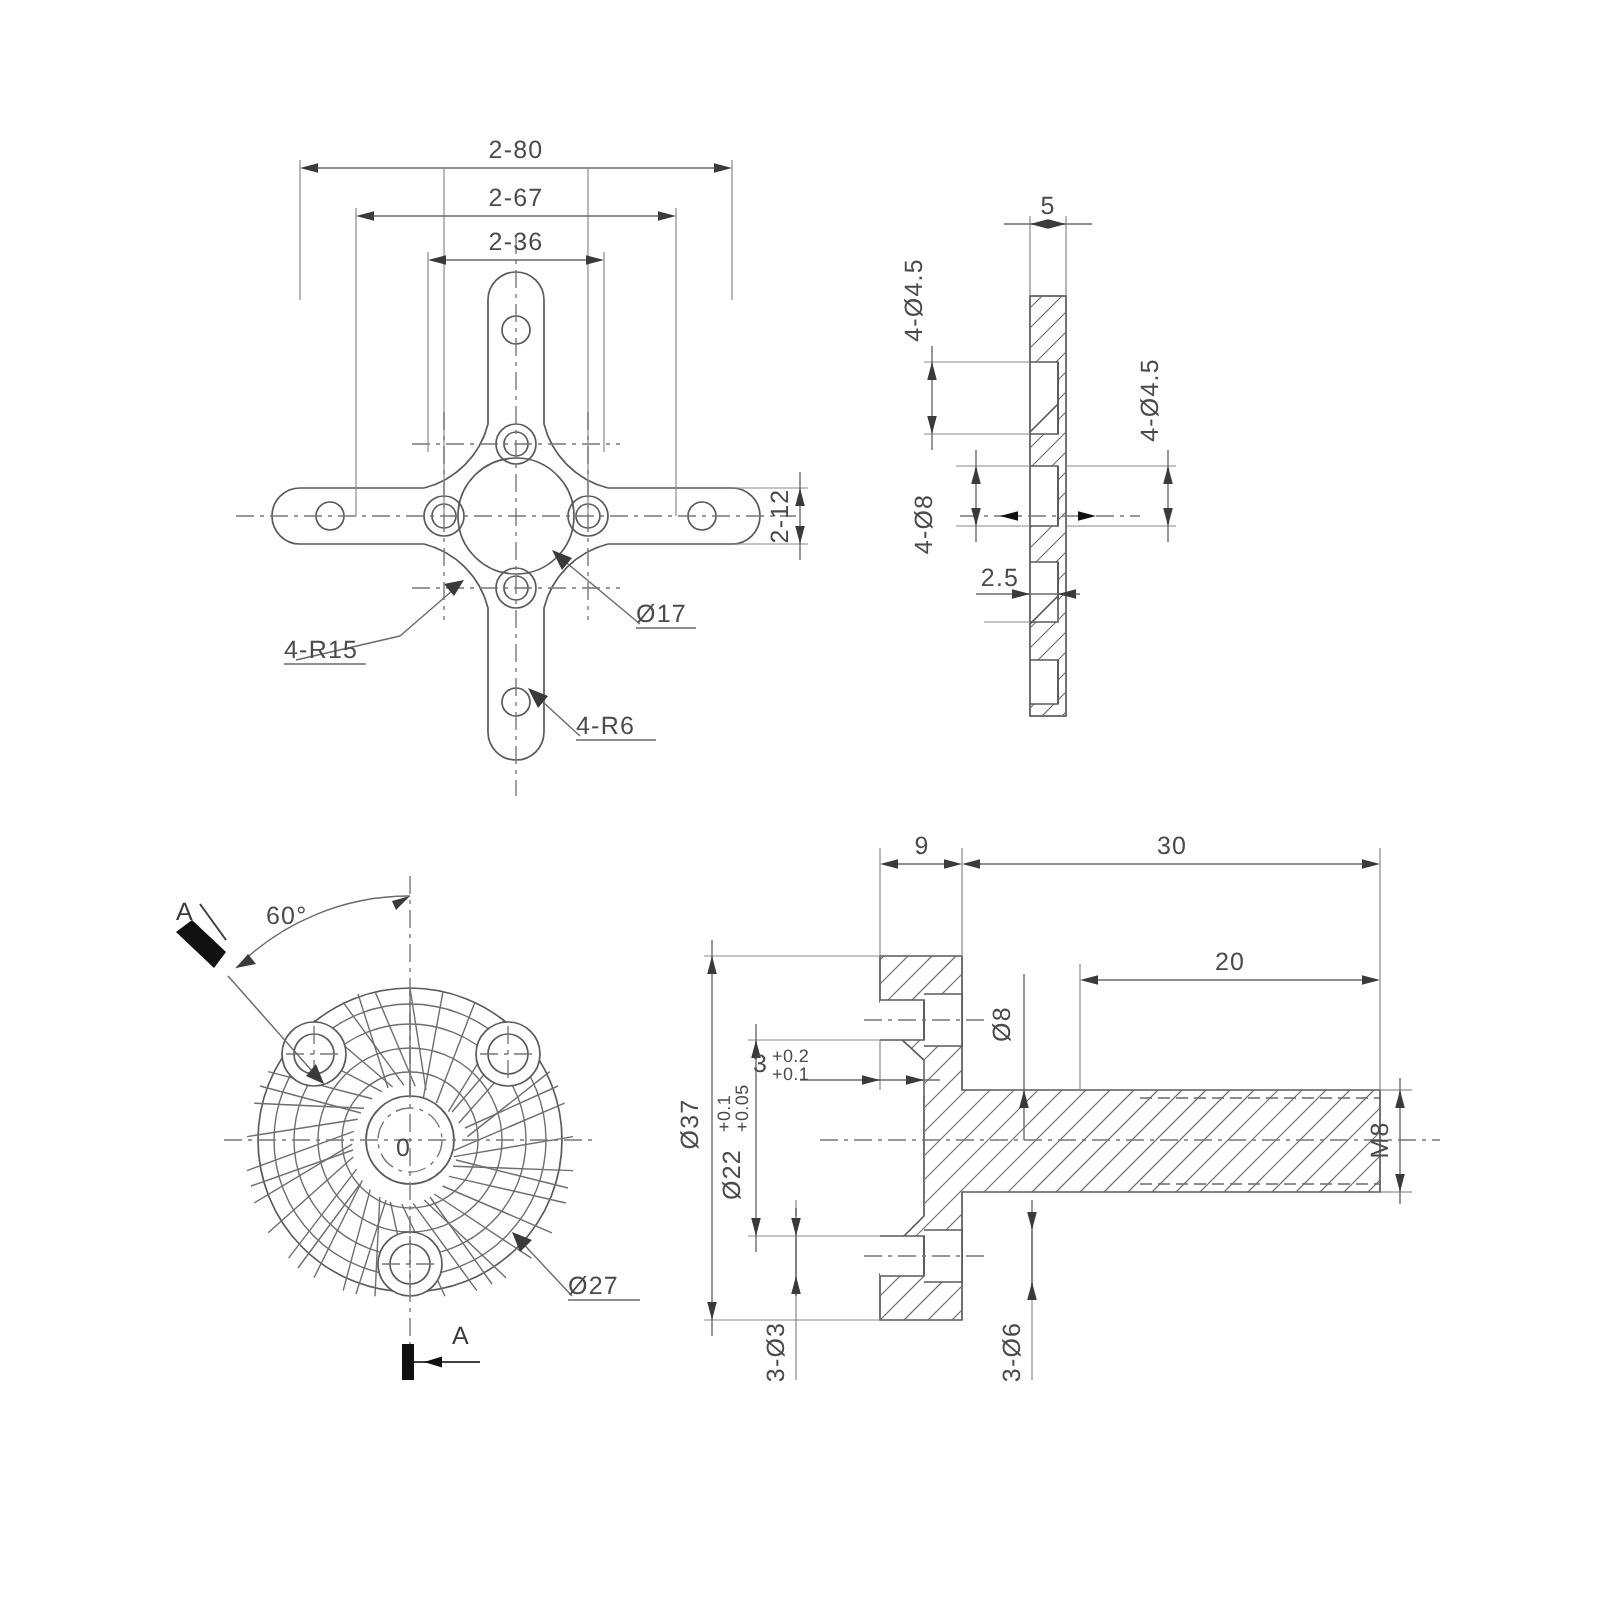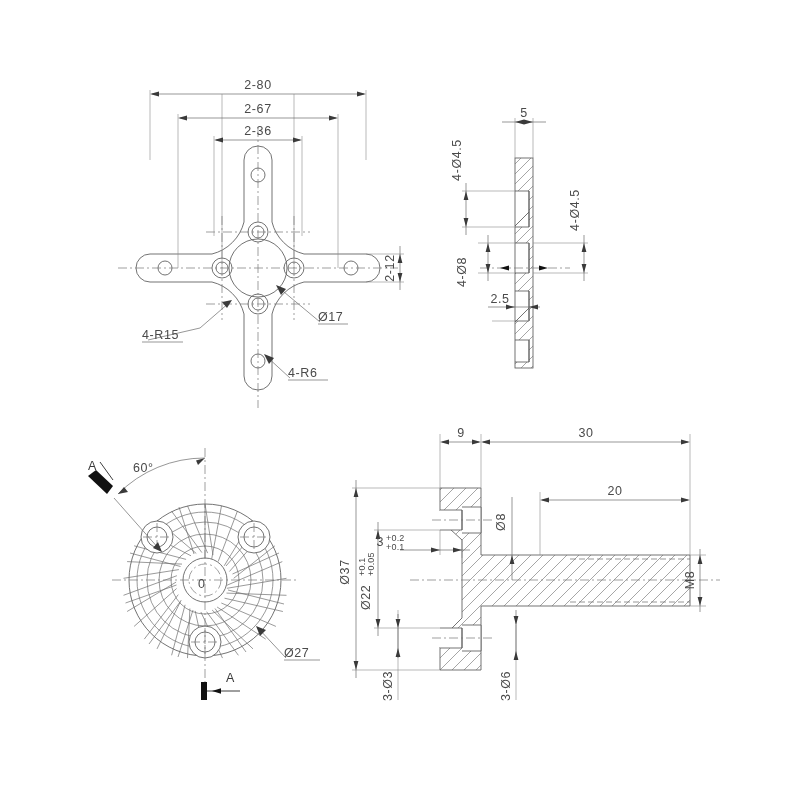--- a/index.html
+++ b/index.html
@@ -1,17 +1,17 @@
 <!DOCTYPE html>
 <html><head>
 <meta charset="utf-8">
 <style>
   html,body{margin:0;padding:0;background:#ffffff;}
   body{width:800px;height:800px;font-family:"Liberation Sans",sans-serif;overflow:hidden;}
-  #sheet{position:relative;width:800px;height:664px;background:#ffffff;margin-top:10px;}
+  #sheet{position:relative;width:800px;height:664px;background:#ffffff;}
   svg{display:block;}
   .ln{stroke:#5a5a5a;stroke-width:0.85;fill:none;}
   .ln-d{stroke:#3f3f3f;stroke-width:1.0;fill:none;}
   .ln-t{stroke:#6e6e6e;stroke-width:0.7;fill:none;}
   .ln-hatch{stroke:#6a6a6a;stroke-width:0.6;fill:none;}
   .ln-center{stroke:#777;stroke-width:0.7;fill:none;stroke-dasharray:9 3 2 3;}
   .ln-dim{stroke:#6a6a6a;stroke-width:0.7;fill:none;}
   .ln-ext{stroke:#8a8a8a;stroke-width:0.6;fill:none;}
   .ln-dash{stroke:#6a6a6a;stroke-width:0.7;fill:none;stroke-dasharray:6 3;}
   .fillw{fill:#ffffff;}

